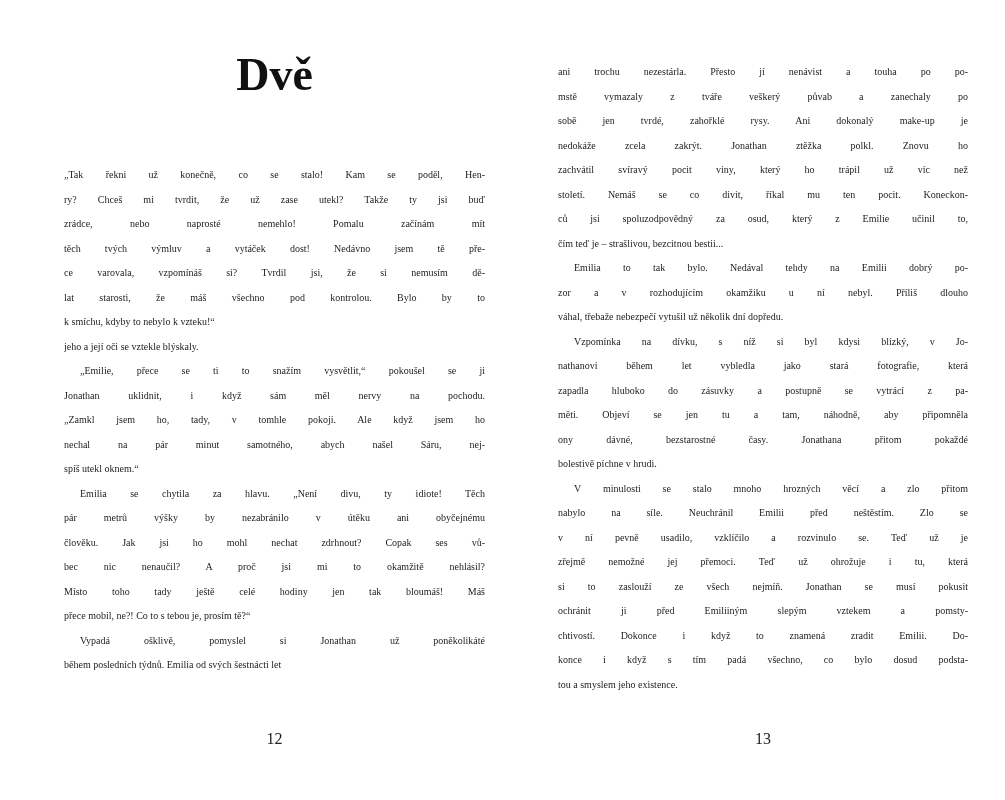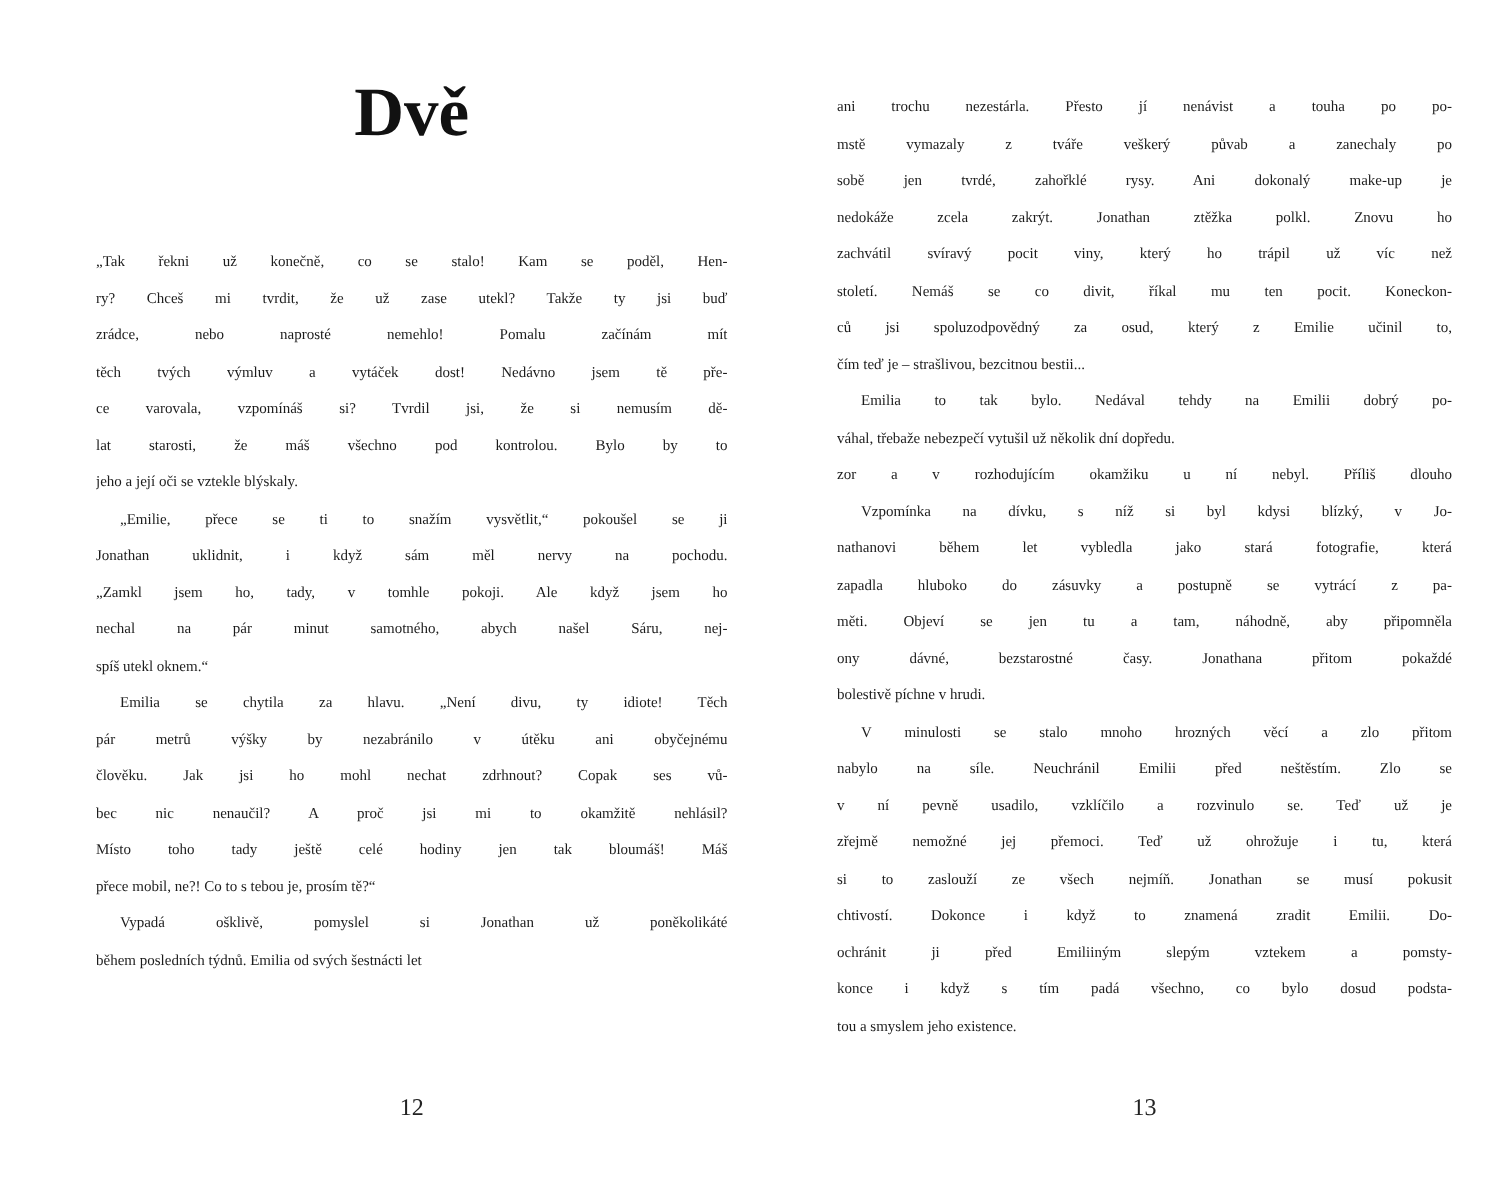--- a/index.html
+++ b/index.html
@@ -79,20 +79,21 @@
 
   <section class="page page-left">
     <h1 class="chapter-heading">Dvě</h1>
     <div class="body-text">
         <div class="line justify">„Tak řekni už konečně, co se stalo! Kam se poděl, Hen-</div>
         <div class="line justify">ry? Chceš mi tvrdit, že už zase utekl? Takže ty jsi buď</div>
         <div class="line justify">zrádce, nebo naprosté nemehlo! Pomalu začínám mít</div>
         <div class="line justify">těch tvých výmluv a vytáček dost! Nedávno jsem tě pře-</div>
         <div class="line justify">ce varovala, vzpomínáš si? Tvrdil jsi, že si nemusím dě-</div>
         <div class="line justify">lat starosti, že máš všechno pod kontrolou. Bylo by to</div>
+        <div class="line">k smíchu, kdyby to nebylo k vzteku!“</div>
         <div class="line">jeho a její oči se vztekle blýskaly.</div>
         <div class="line justify indent">„Emilie, přece se ti to snažím vysvětlit,“ pokoušel se ji</div>
         <div class="line justify">Jonathan uklidnit, i když sám měl nervy na pochodu.</div>
         <div class="line justify">„Zamkl jsem ho, tady, v tomhle pokoji. Ale když jsem ho</div>
         <div class="line justify">nechal na pár minut samotného, abych našel Sáru, nej-</div>
         <div class="line">spíš utekl oknem.“</div>
         <div class="line justify indent">Emilia se chytila za hlavu. „Není divu, ty idiote! Těch</div>
         <div class="line justify">pár metrů výšky by nezabránilo v útěku ani obyčejnému</div>
         <div class="line justify">člověku. Jak jsi ho mohl nechat zdrhnout? Copak ses vů-</div>
         <div class="line justify">bec nic nenaučil? A proč jsi mi to okamžitě nehlásil?</div>
@@ -108,34 +109,34 @@
     <div class="body-text">
         <div class="line justify">ani trochu nezestárla. Přesto jí nenávist a touha po po-</div>
         <div class="line justify">mstě vymazaly z tváře veškerý půvab a zanechaly po</div>
         <div class="line justify">sobě jen tvrdé, zahořklé rysy. Ani dokonalý make-up je</div>
         <div class="line justify">nedokáže zcela zakrýt. Jonathan ztěžka polkl. Znovu ho</div>
         <div class="line justify">zachvátil svíravý pocit viny, který ho trápil už víc než</div>
         <div class="line justify">století. Nemáš se co divit, říkal mu ten pocit. Koneckon-</div>
         <div class="line justify">ců jsi spoluzodpovědný za osud, který z Emilie učinil to,</div>
         <div class="line">čím teď je – strašlivou, bezcitnou bestii...</div>
         <div class="line justify indent">Emilia to tak bylo. Nedával tehdy na Emilii dobrý po-</div>
+        <div class="line justify">zor a v rozhodujícím okamžiku u ní nebyl. Příliš dlouho</div>
         <div class="line">váhal, třebaže nebezpečí vytušil už několik dní dopředu.</div>
-        <div class="line justify">zor a v rozhodujícím okamžiku u ní nebyl. Příliš dlouho</div>
         <div class="line justify indent">Vzpomínka na dívku, s níž si byl kdysi blízký, v Jo-</div>
         <div class="line justify">nathanovi během let vybledla jako stará fotografie, která</div>
         <div class="line justify">zapadla hluboko do zásuvky a postupně se vytrácí z pa-</div>
         <div class="line justify">měti. Objeví se jen tu a tam, náhodně, aby připomněla</div>
         <div class="line justify">ony dávné, bezstarostné časy. Jonathana přitom pokaždé</div>
         <div class="line">bolestivě píchne v hrudi.</div>
         <div class="line justify indent">V minulosti se stalo mnoho hrozných věcí a zlo přitom</div>
         <div class="line justify">nabylo na síle. Neuchránil Emilii před neštěstím. Zlo se</div>
         <div class="line justify">v ní pevně usadilo, vzklíčilo a rozvinulo se. Teď už je</div>
         <div class="line justify">zřejmě nemožné jej přemoci. Teď už ohrožuje i tu, která</div>
         <div class="line justify">si to zaslouží ze všech nejmíň. Jonathan se musí pokusit</div>
+        <div class="line justify">ochránit ji před Emiliiným slepým vztekem a pomsty-</div>
         <div class="line justify">chtivostí. Dokonce i když to znamená zradit Emilii. Do-</div>
-        <div class="line justify">ochránit ji před Emiliiným slepým vztekem a pomsty-</div>
         <div class="line justify">konce i když s tím padá všechno, co bylo dosud podsta-</div>
         <div class="line">tou a smyslem jeho existence.</div>
       </div>
     <div class="page-number">13</div>
   </section>
 
 </div>
 
 </body></html>

